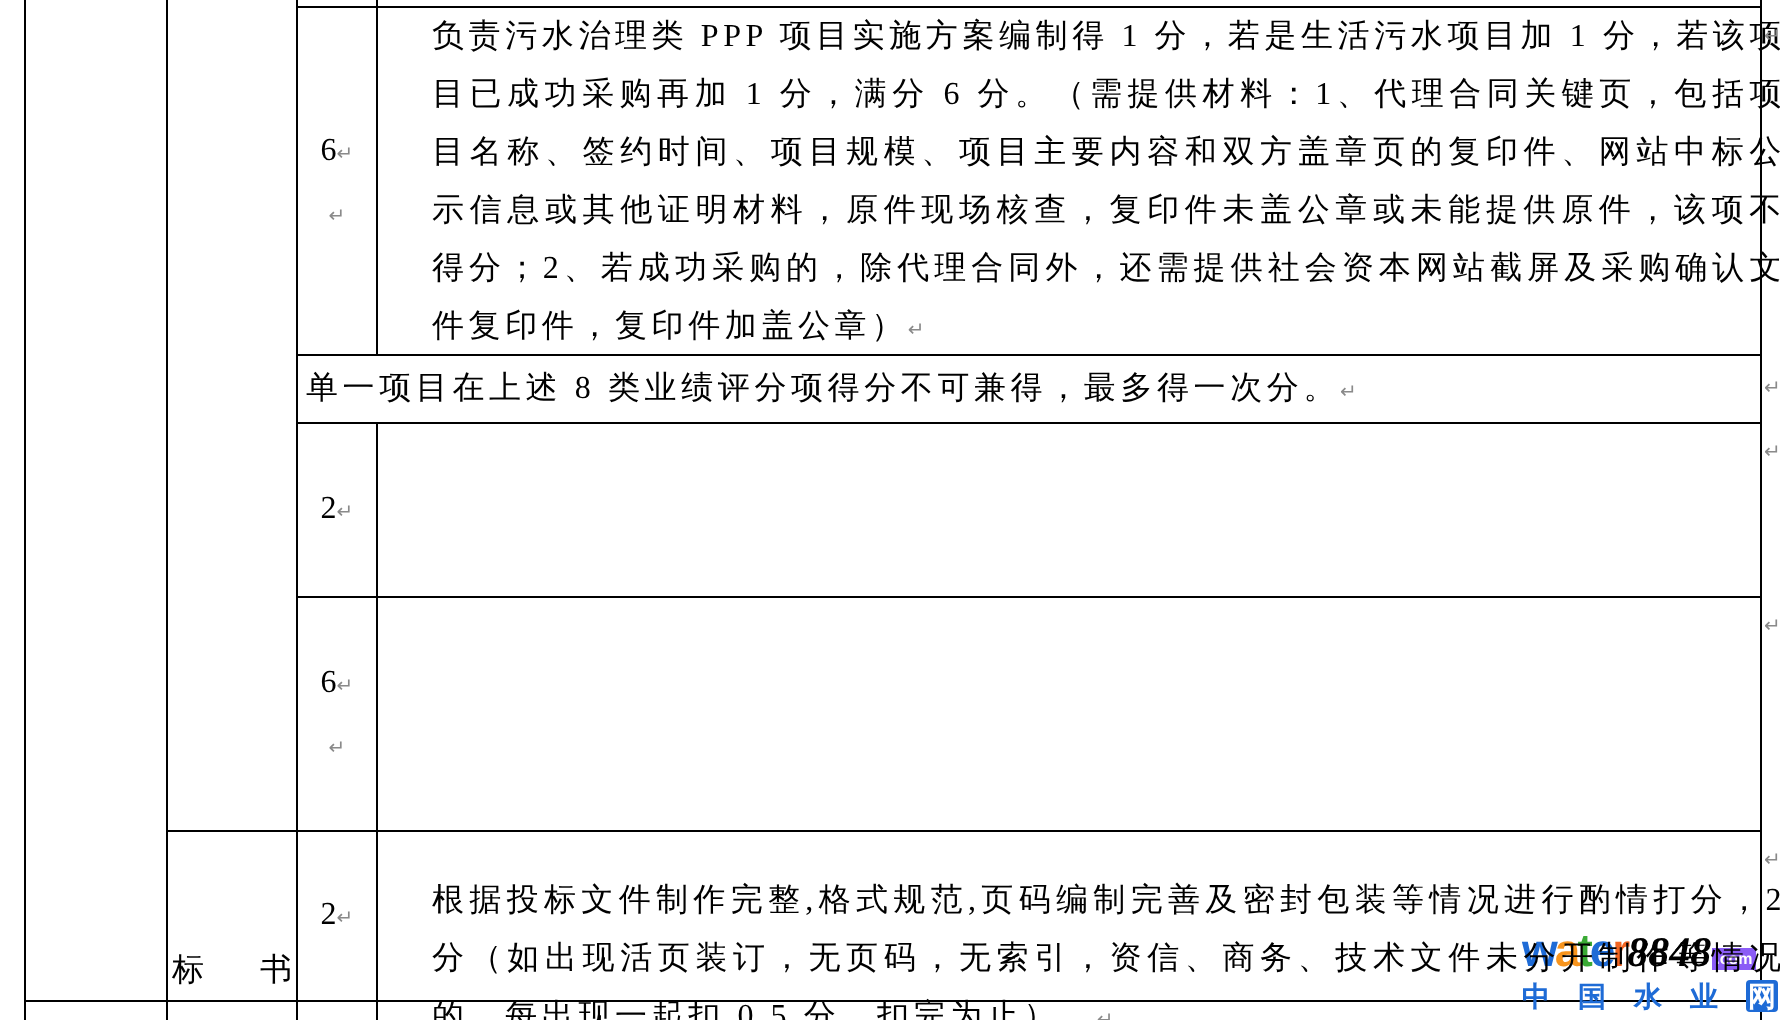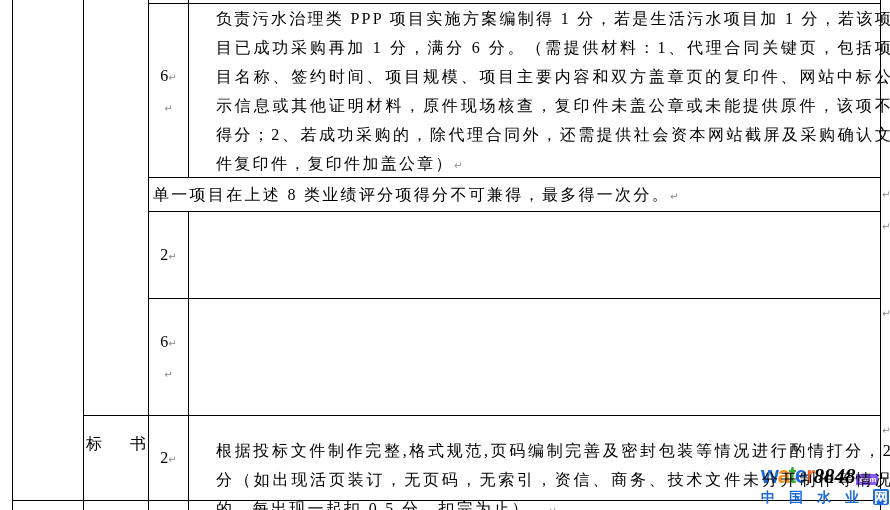--- a/index.html
+++ b/index.html
@@ -21,21 +21,21 @@
     left:196px; width:677px; text-align:justify; text-justify:inter-character;
     letter-spacing:2.3px; overflow:hidden;margin-left:20px;
   }
   .note-cell { left:153px; width:724px; letter-spacing:2.3px; white-space:nowrap; }
   .score {
     left:149px; width:39px; text-align:center; letter-spacing:0;
   }
   .cat {
     left:86px; width:60px; line-height:30px; letter-spacing:2px;
   }
-  .cat-l1 { text-align:justify; text-align-last:justify; letter-spacing:0; }
+  .cat-l1 { text-align:justify; text-align-last:justify; letter-spacing:0;margin-top:42px; }
   .pilcrow {
     font-size:10px; color:#8a8a8a; letter-spacing:0; display:inline;
     font-family:"DejaVu Sans",sans-serif;
   }
   .rowmark {
     position:absolute; left:882px; z-index:3; line-height:29px;
     font-size:10px; color:#8a8a8a; font-family:"DejaVu Sans",sans-serif;
   }
   
   .wm {

